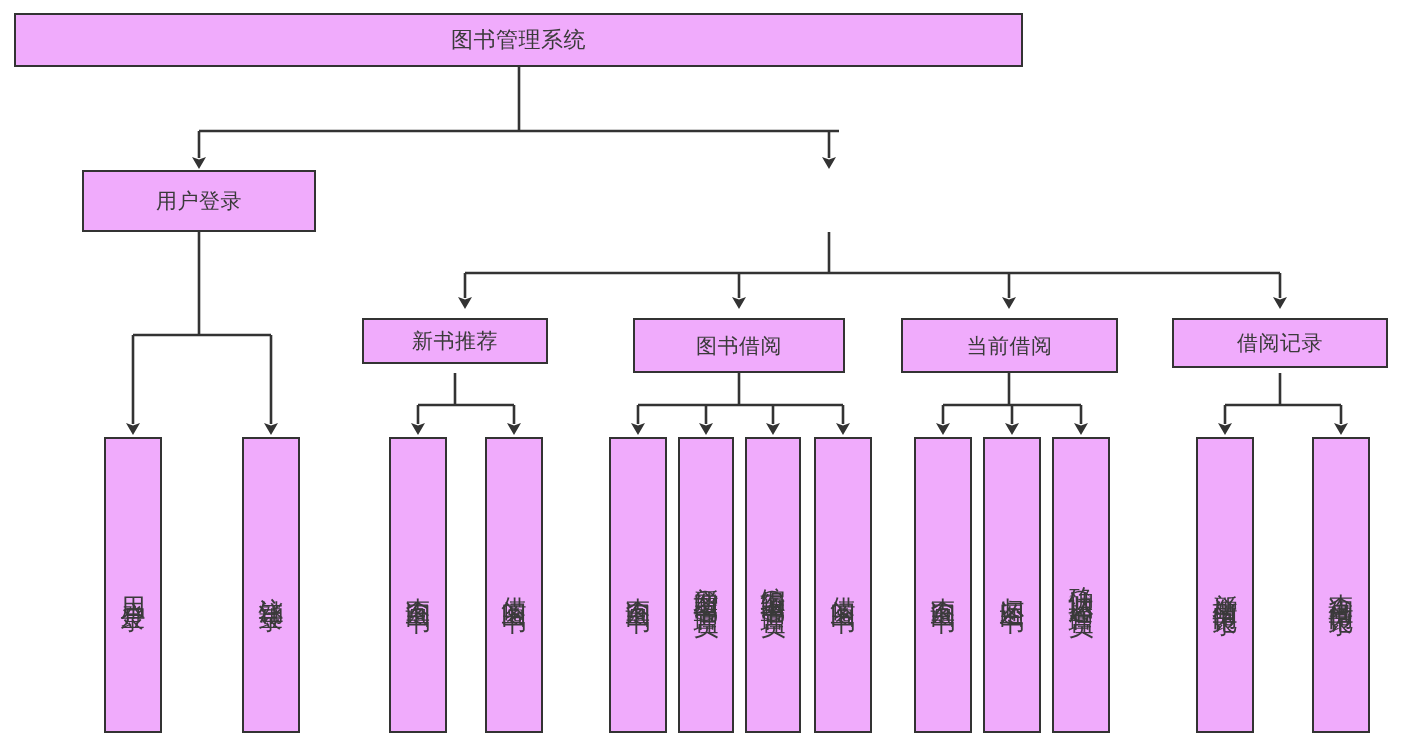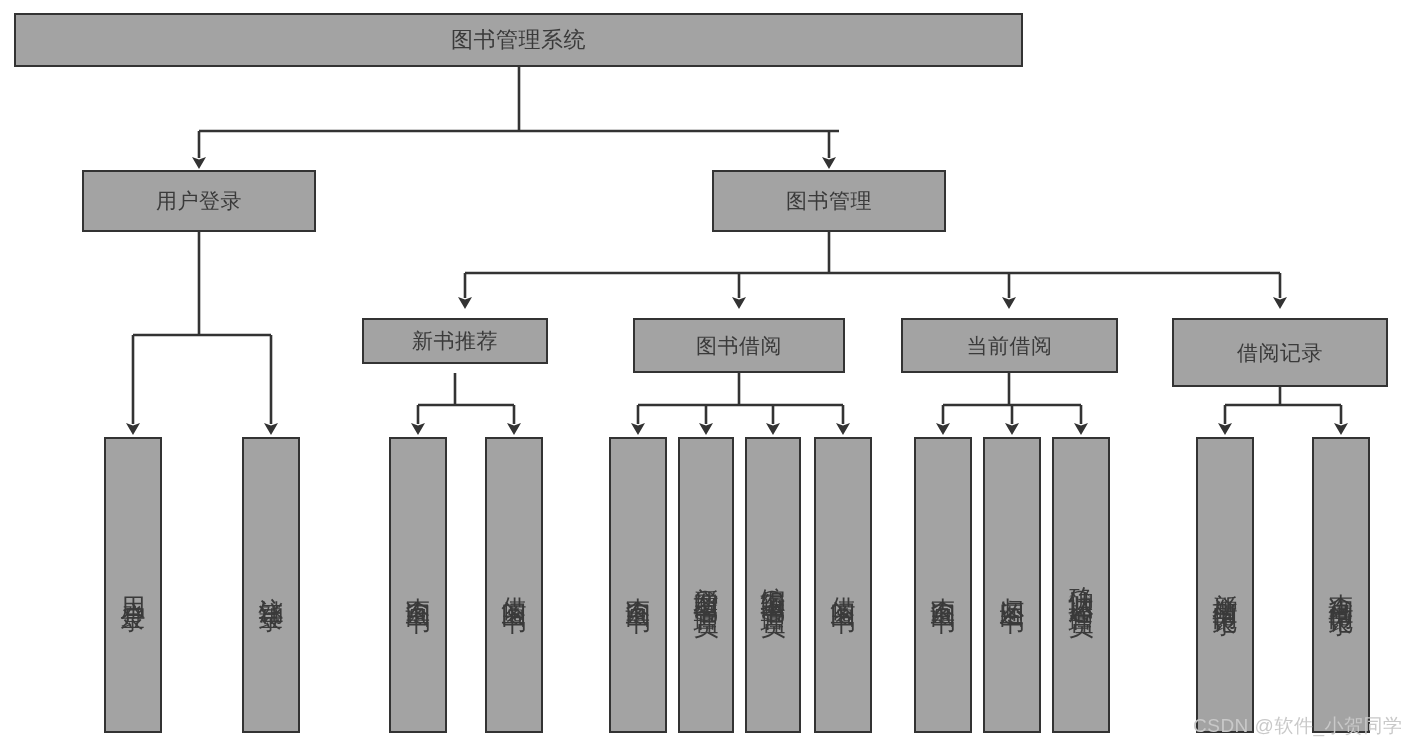--- a/index.html
+++ b/index.html
@@ -19,21 +19,21 @@
     position: absolute;
     left: 0;
     top: 0;
     width: 1405px;
     height: 747px;
     pointer-events: none;
   }
   .node {
     position: absolute;
     box-sizing: border-box;
-    background: #a3a3a3;
+    background: #f0abfc;
     border: 2.5px solid #333333;
     display: flex;
     align-items: center;
     justify-content: center;
     color: #3a3a3a;
   }
   .node .label {
     color: #3a3a3a;
     line-height: 1.12;
     letter-spacing: 0.5px;
@@ -119,34 +119,31 @@
     </g>
   </svg>
 
   <div class="node root horiz" style="left:14px; top:13px; width:1009px; height:54px;">
     <span class="label">图书管理系统</span>
   </div>
 
   <div class="node horiz" style="left:82px; top:170px; width:234px; height:62px;">
     <span class="label">用户登录</span>
   </div>
-  <div class="node horiz" style="left:712px; top:170px; width:234px; height:62px;">
-    <span class="label">图书管理</span>
-  </div>
 
   <div class="node horiz" style="left:362px; top:318px; width:186px; height:46px;">
     <span class="label">新书推荐</span>
   </div>
   <div class="node horiz" style="left:633px; top:318px; width:212px; height:55px;text-align:right;">
     <span class="label">图书借阅</span>
   </div>
   <div class="node horiz" style="left:901px; top:318px; width:217px; height:55px;">
     <span class="label">当前借阅</span>
   </div>
-  <div class="node horiz" style="left:1172px; top:318px; width:216px; height:69px;">
+  <div class="node horiz" style="left:1172px; top:318px; width:216px; height:50px;">
     <span class="label">借阅记录</span>
   </div>
 
   <div class="node vert" style="left:104px; top:437px; width:58px; height:296px;">
     <span class="label">用户登录</span>
   </div>
   <div class="node vert" style="left:242px; top:437px; width:58px; height:296px;">
     <span class="label">注销登录</span>
   </div>
 
@@ -180,15 +177,14 @@
     <span class="label">确认归还（管理员）</span>
   </div>
 
   <div class="node vert" style="left:1196px; top:437px; width:58px; height:296px;">
     <span class="label">新增借阅记录</span>
   </div>
   <div class="node vert" style="left:1312px; top:437px; width:58px; height:296px;">
     <span class="label">查询借阅记录</span>
   </div>
 
-  <div class="watermark" style="left:1193px; top:713px;">CSDN @软件_小贺同学</div>
 
 </div>
 
 </body></html>

